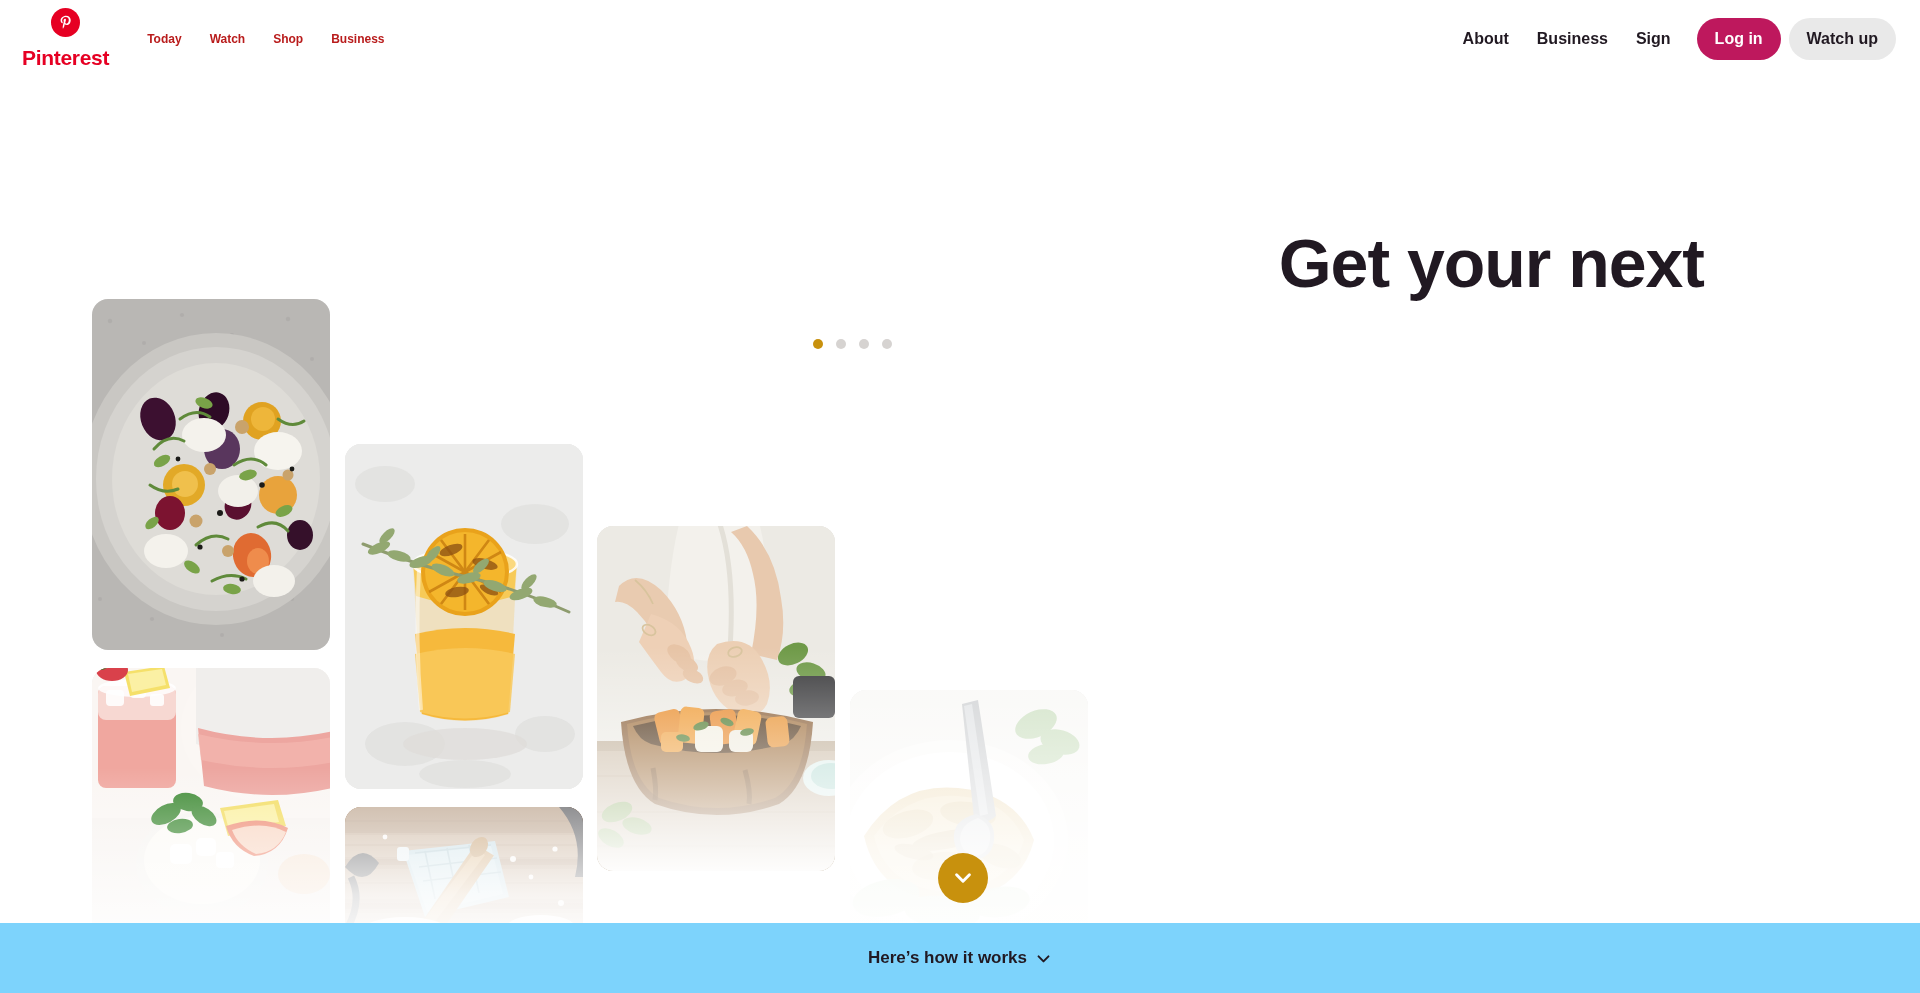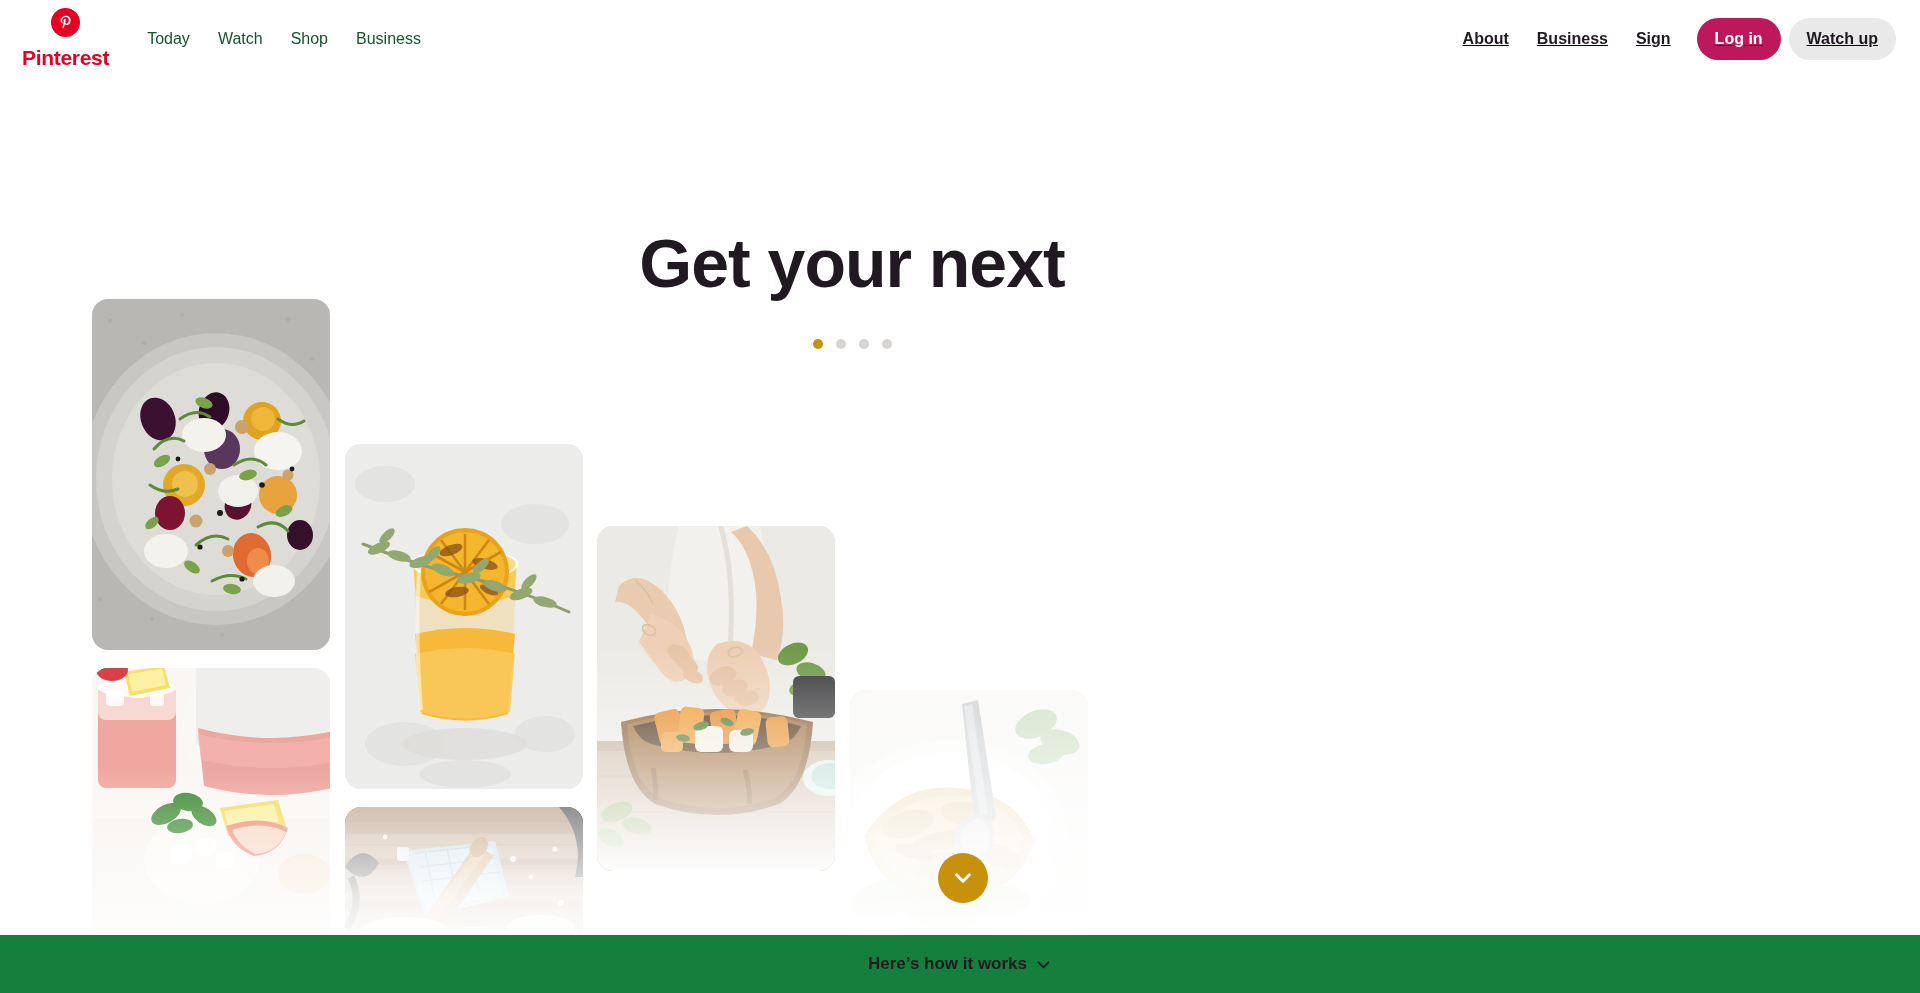--- a/index.html
+++ b/index.html
@@ -19,47 +19,47 @@
   .logo-wrap { display:flex; align-items:center; margin-left:22px; gap:9px; cursor:pointer;flex-direction:column; }
   .logo-mark {
     width:29px; height:29px; border-radius:50%; background:#E60023;
     display:flex; align-items:center; justify-content:center; flex:0 0 auto;
   }
   .logo-mark svg { width:20px; height:20px; display:block; }
   .logo-text { font-size:21px; font-weight:bold; color:#E60023; letter-spacing:-0.3px; }
 
   .nav-left { display:flex; align-items:center; gap:0px; margin-left:24px; }
   .nav-left a {
-    font-size:16px; font-weight:normal; color:#14532d; text-decoration:none;
+    font-size:12px; font-weight:bold; color:#b91c1c; text-decoration:none;
     padding:10px 14px; border-radius:20px; cursor:pointer; white-space:nowrap;
   }
 
   .spacer { flex:1 1 auto; }
 
-  .nav-right { display:flex; align-items:center; gap:0px; margin-right:24px;text-decoration:underline; }
+  .nav-right { display:flex; align-items:center; gap:0px; margin-right:24px; }
   .nav-right a.navlink {
     font-size:16px; font-weight:bold; color:#211922; text-decoration:none;
     padding:10px 14px; border-radius:20px; cursor:pointer; white-space:nowrap;
   }
 
   .btn-login {
     background:#be185d; color:#ffffff; font-size:16px; font-weight:bold;
     border:none; border-radius:24px; padding:12px 18px; cursor:pointer;
     margin-left:12px; white-space:nowrap; font-family:inherit;
   }
   .btn-signup {
     background:#E9E9E9; color:#211922; font-size:16px; font-weight:bold;
     border:none; border-radius:24px; padding:12px 18px; cursor:pointer;
     margin-left:8px; white-space:nowrap; font-family:inherit;
   }
 
   
   .hero-text {
     position:absolute; top:225px; left:0; width:1704px;
-    text-align:center; z-index:30; pointer-events:none;
+    text-align:right; z-index:30; pointer-events:none;
   }
   .hero-line1 {
     font-size:68px; font-weight:bold; color:#211922;
     line-height:1.12; letter-spacing:-1px;
   }
   .hero-line2 {
     font-size:68px; font-weight:bold; color:#C8910D;
     line-height:1.12; letter-spacing:-1px; margin-top:6px;
   }
   .dots {
@@ -101,22 +101,22 @@
   .scroll-btn {
     position:absolute; left:938px; top:853px; width:50px; height:50px;
     border-radius:50%; background:#C8910D; border:none; cursor:pointer;
     display:flex; align-items:center; justify-content:center; z-index:45;
     padding:0;
   }
   .scroll-btn svg { width:22px; height:22px; display:block; }
 
   
   .bottom-bar {
-    position:absolute; left:0; bottom:0; width:1920px; height:58px;
-    background:#15803d; display:flex; align-items:center; justify-content:center;
+    position:absolute; left:0; bottom:0; width:1920px; height:70px;
+    background:#7dd3fc; display:flex; align-items:center; justify-content:center;
     z-index:70; cursor:pointer;
   }
   .bottom-bar .label {
     font-size:17px; font-weight:bold; color:#211922;
     display:flex; align-items:center; gap:8px;
   }
   .bottom-bar svg { width:17px; height:17px; display:block; }
 </style>
 </head>
 <body>

